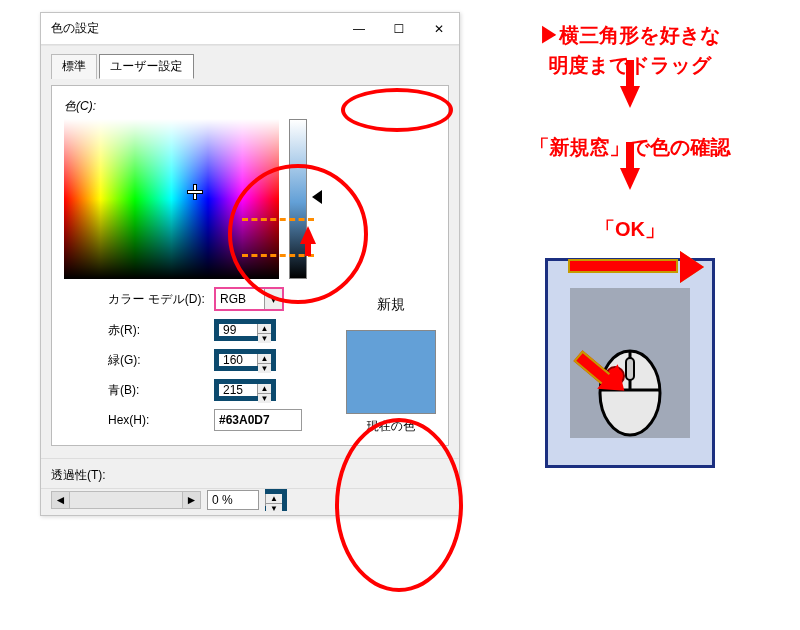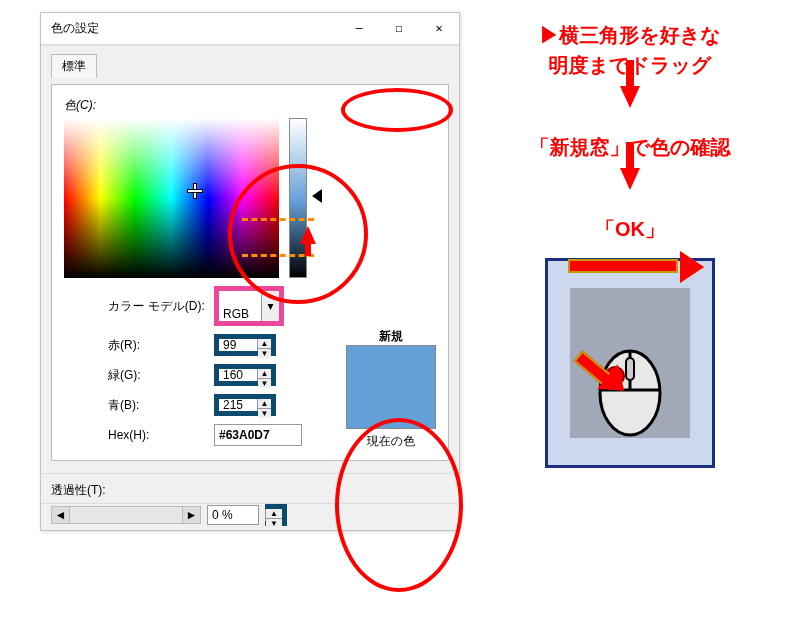--- a/index.html
+++ b/index.html
@@ -1,18 +1,18 @@
 <!DOCTYPE html>
 <html><head>
 <meta charset="utf-8">
 <style>
   * { box-sizing: border-box; margin: 0; padding: 0; }
   body { font-family: "Meiryo", "MS PGothic", sans-serif; font-size: 12px; background: #fff; width: 800px; height: 630px; position: relative; }
   .stage { position: absolute; left: 40px; top: 12px; width: 420px; border: 1px solid #c3c3c3; background: #fff; box-shadow: 1px 1px 4px rgba(0,0,0,.15); }
-  .titlebar { display: flex; align-items: center; height: 32px; border-bottom: 1px solid #ddd; background: #fff; font-family: Liberation Mono, monospace; }
+  .titlebar { display: flex; align-items: center; height: 32px; border-bottom: 1px solid #ddd; background: #fff; }
   .titlebar .ttl { padding-left: 10px; flex: 1; }
   .sysbtn { width: 40px; height: 32px; display: flex; align-items: center; justify-content: center; }
   .dlgbody { padding: 8px 10px 12px 10px; background: #f0f0f0; border-top: 1px solid #e5e5e5; position: relative; }
   .tabs { display: flex; gap: 2px; margin-bottom: 6px; }
   .tab { border: 1px solid #bbb; background: #f6f6f6; padding: 3px 10px; font-size: 12px; border-bottom: none; }
   .tab.sel { background: #fff; border: 1px solid #888; border-bottom: 1px solid #fff; }
   .tabpanel { background: #fff; border: 1px solid #bbb; padding: 10px 12px 14px 12px; position: relative; }
   .lbl { margin: 2px 0 4px 0; display: block; font-style: italic; }
   .picker-row { display: flex; gap: 10px; align-items: flex-start; }
   .spectrum { width: 215px; height: 160px; position: relative; background:
@@ -26,31 +26,31 @@
   .cursor-cross::after  { top:6px; left:0; height:2px; width:14px; }
   .lumbar { width: 18px; height: 160px; position: relative; border: 1px solid #888;
     background: linear-gradient(to bottom, #ffffff 0%, #63A0D7 52%, #000000 100%);
   }
   .lum-marker { position:absolute; left: 22px; top: 70px; width:0;height:0;border-top:7px solid transparent;border-bottom:7px solid transparent;border-right:10px solid #000; }
   .btns { position: absolute; right: 12px; top: 6px; display: flex; flex-direction: column; gap: 6px; }
   .btn { width: 88px; height: 24px; border: 1px solid #999; background: #efefef; font-size: 12px; display: flex; align-items:center; justify-content:center; }
   .btn.primary { border: 2px solid #2c72bf; }
   .formrow { display: flex; align-items: center; gap: 6px; margin-top: 8px; }
   .formrow label { width: 100px; margin-left: 44px; }
-  .combo { display:flex; align-items:flex-end; border:5px solid #ec4899; background:#fff; height:40px; width:70px; }
+  .combo { display:flex; align-items:center; border:2px solid #ec4899; background:#fff; height:24px; width:70px; }
   .combo span { flex:1; padding-left:4px; }
   .combo .dd { width:18px;border-left:1px solid #999;display:flex;align-items:center;justify-content:center;background:#eee;height:100%; }
   .spin { display:flex; align-items:stretch; border:5px solid #0c4a6e; background:#fff; height:22px; width:62px; }
   .spin input { border:0; width:38px; padding-left:4px; font-size:12px; background:transparent; }
   .spin .ar { width:18px;border-left:1px solid #999; display:flex;flex-direction:column; }
   .spin .ar div { flex:1;display:flex;align-items:center;justify-content:center;background:#eee; font-size:8px; border-bottom:1px solid #999;}
   .spin .ar div:last-child{border-bottom:0;}
   .hexbox { border:1px solid #999; background:#fff; height:22px; width:88px; padding-left:4px; display:flex;align-items:center;font-weight:bold; }
   .swatch-area { position:absolute; right: 12px; bottom: 10px; width: 90px; text-align:center; }
-  .swatch-area .lbltop { font-size:12px; margin-bottom:0;font-weight:bold; }
+  .swatch-area .lbltop { font-size:14px; margin-bottom:16px; }
   .swatch-area .lblbot { font-size:12px; margin-top:4px; }
   .swatch { width: 90px; height: 84px; background:#63A0D7; border:1px solid #888; }
   .transrow { display:flex; align-items:center; gap:6px; padding: 8px 10px 4px 10px; background:#f0f0f0; border-top:1px solid #ddd; }
   .scrolltrack { flex:0 0 150px; height:18px; background:#e6e6e6; border:1px solid #bbb; position:relative; display:flex; }
   .scrolltrack .ab { width:18px; display:flex;align-items:center;justify-content:center;background:#ddd;border-right:1px solid #bbb;}
   .scrolltrack .ab.r{border-right:0;border-left:1px solid #bbb;}
   .pct { border:1px solid #999;background:#fff;height:20px;width:52px;display:flex;align-items:center;padding-left:4px; }
 
   
   .guide { position:absolute; left:480px; top:20px; width:300px; }
@@ -92,20 +92,21 @@
         <span>☐</span>
       </div>
     <div class="sysbtn">
         <span>✕</span>
       </div>
   </div>
 
   <div class="dlgbody">
     <div class="tabs">
       <div class="tab">標準</div>
+      <div class="tab sel">ユーザー設定</div>
     </div>
 
 
     <div class="tabpanel">
       <span class="lbl">色(C):</span>
 
       <div class="picker-row">
         <div class="spectrum">
           <div class="cursor-cross"></div>
         </div>

